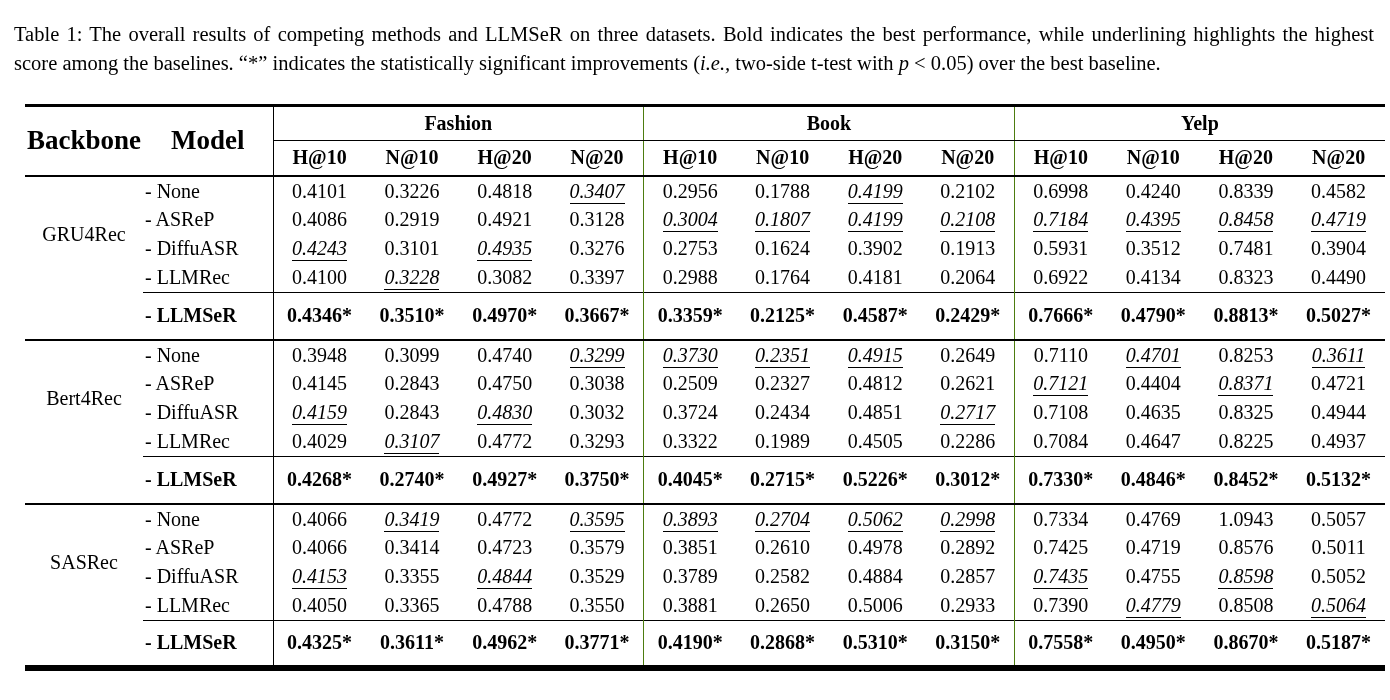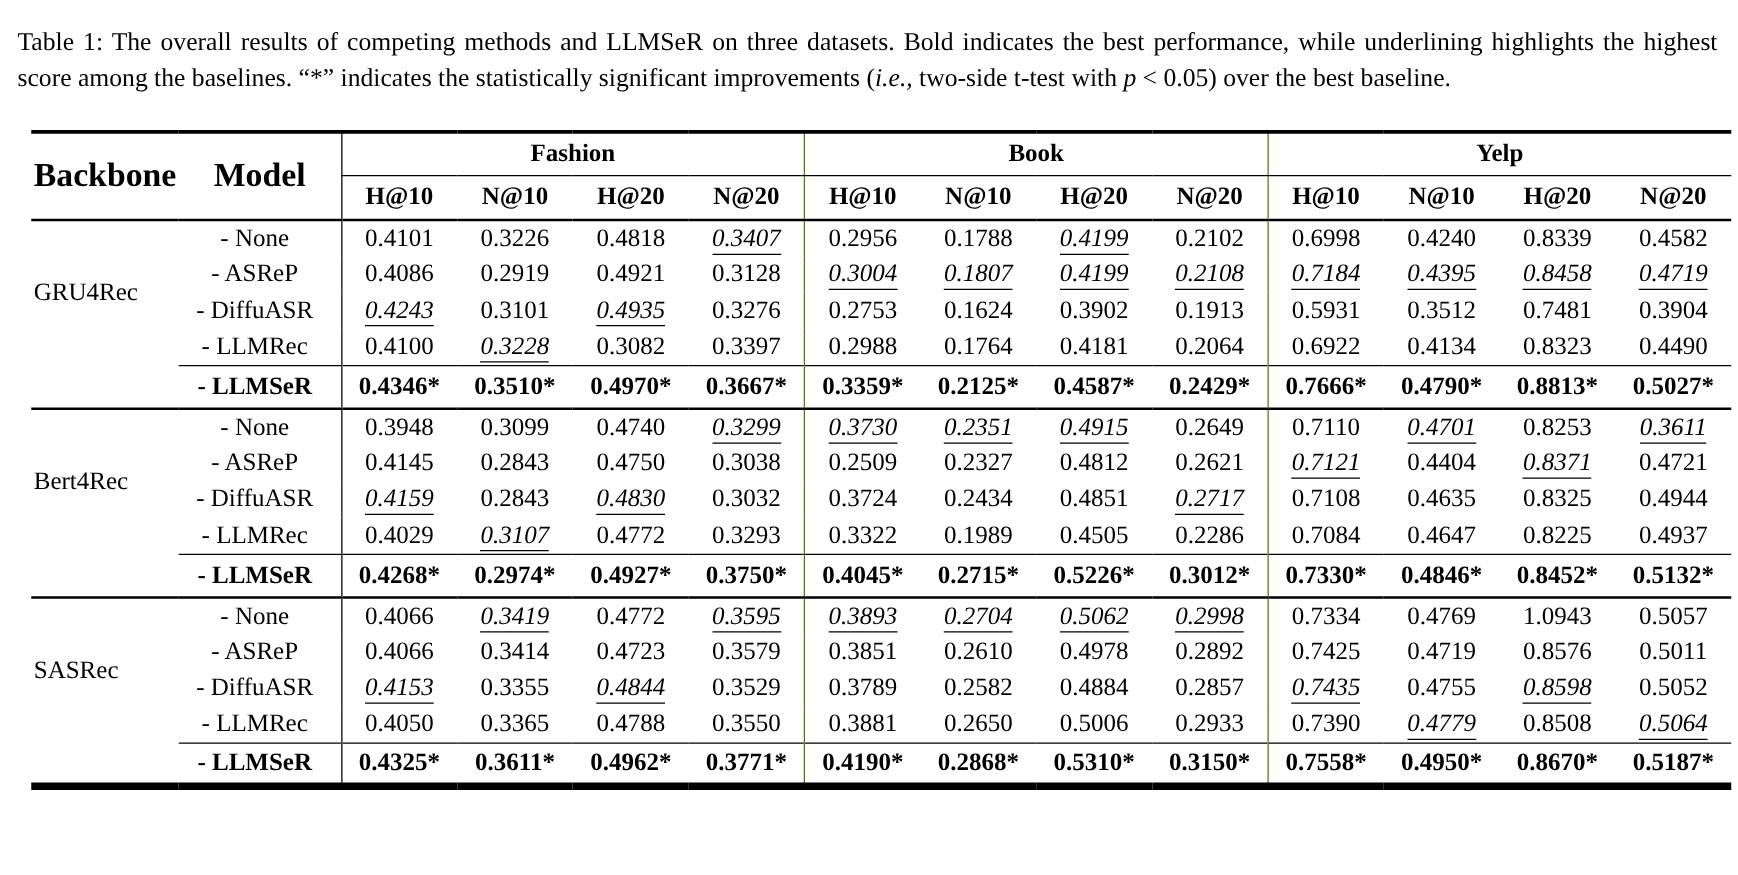--- a/index.html
+++ b/index.html
@@ -25,23 +25,23 @@
     border-bottom: 6px solid #000;
   }
   th, td { padding: 0 2px; }
   thead th { font-weight: bold; }
   th.group { height: 35px; border-bottom: 1px solid #000; }
   #metric-row th { height: 36px; border-bottom: 2px solid #000; }
   th.corner { border-bottom: 2px solid #000; font-size: 27px; }
   .model-col { border-right: 1px solid #000; }
   .vr { border-right: 1px solid #4d7c0f; }
   tbody td { height: 29px; text-align: center; }
-  td.model-cell { text-align: center; padding-right: 10px; white-space: nowrap; }
-  td.backbone-cell { text-align: left; vertical-align: middle; }
-  tr.llmser-row td { font-weight: bold; height: 35px; }
+  td.model-cell { text-align: left; padding-right: 10px; white-space: nowrap; }
+  td.backbone-cell { text-align: center; vertical-align: middle; }
+  tr.llmser-row td { font-weight: bold; height: 48px; }
   .rule-top { border-top: 1px solid #000; }
   .block-end { border-bottom: 2px solid #000; }
   .ul { border-bottom: 1.5px solid #000; padding-bottom: 1px; font-style: italic; }
 </style>
 </head>
 <body>
 
 <p class="caption" id="caption"><span>Table 1: The overall results of competing methods and LLMSeR on three datasets. Bold indicates the best performance, while underlining highlights the highest score among the baselines. “*” indicates the statistically significant improvements (</span><span class="it">i.e.,</span><span> two-side t-test with </span><span class="it">p</span><span> &lt; 0.05) over the best baseline.</span></p>
 
 <table class="results">
@@ -220,21 +220,21 @@
         <td class="vr">0.2286</td>
         <td class="">0.7084</td>
         <td class="">0.4647</td>
         <td class="">0.8225</td>
         <td class="">0.4937</td>
       </tr>
       <tr class="llmser-row">
         <td class="block-end"></td>
         <td class="model-cell model-col rule-top block-end">- LLMSeR</td>
         <td class="rule-top block-end">0.4268*</td>
-        <td class="rule-top block-end">0.2974*</td>
+        <td class="rule-top block-end">0.2740*</td>
         <td class="rule-top block-end">0.4927*</td>
         <td class="rule-top block-end vr">0.3750*</td>
         <td class="rule-top block-end">0.4045*</td>
         <td class="rule-top block-end">0.2715*</td>
         <td class="rule-top block-end">0.5226*</td>
         <td class="rule-top block-end vr">0.3012*</td>
         <td class="rule-top block-end">0.7330*</td>
         <td class="rule-top block-end">0.4846*</td>
         <td class="rule-top block-end">0.8452*</td>
         <td class="rule-top block-end">0.5132*</td>

